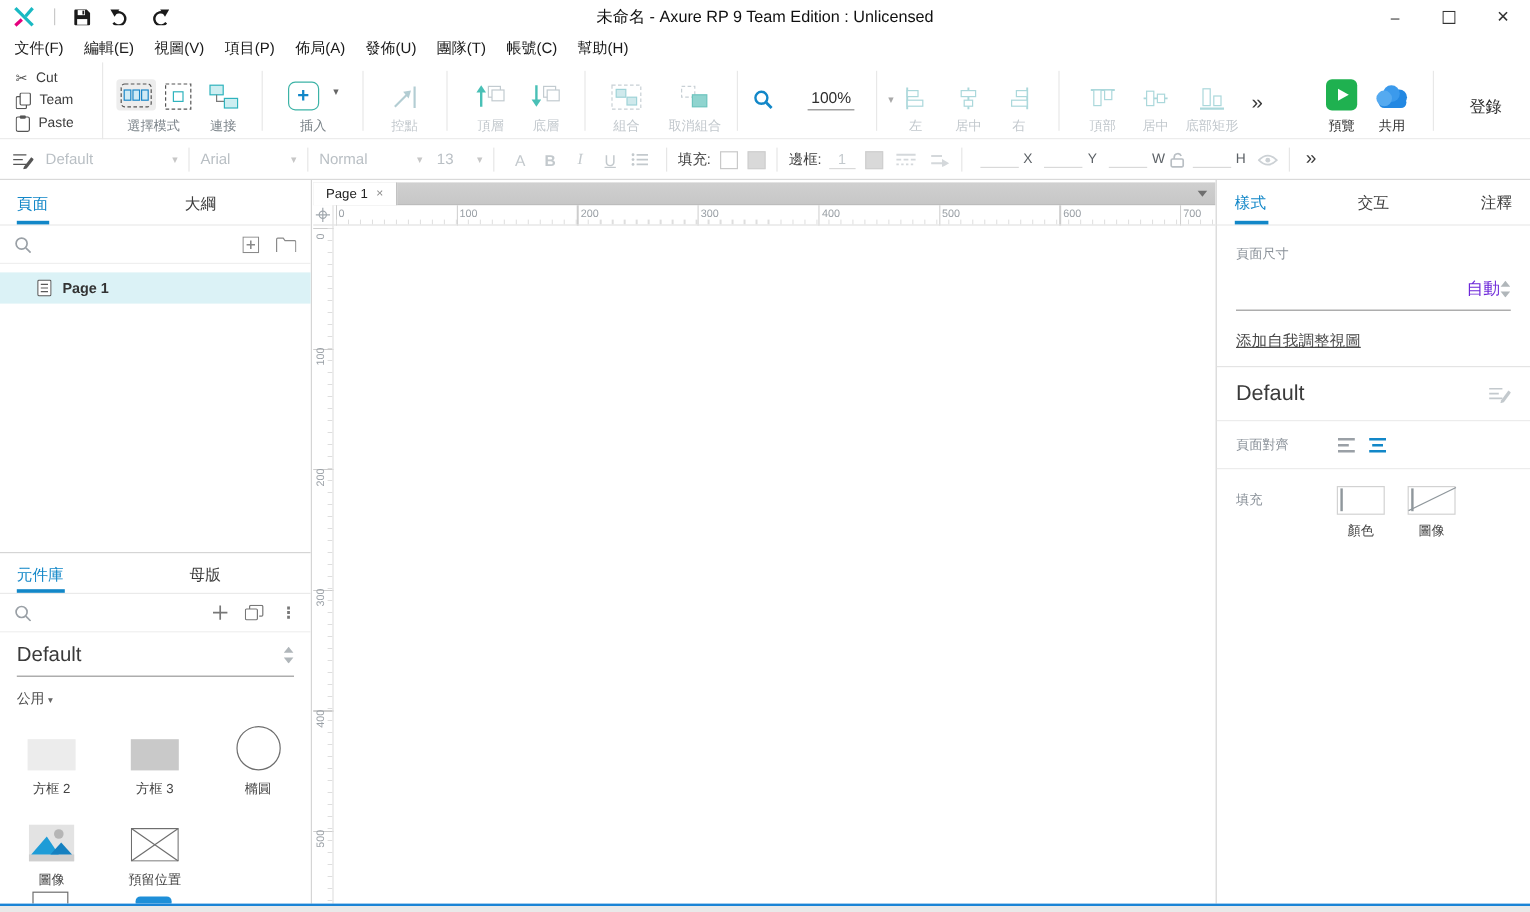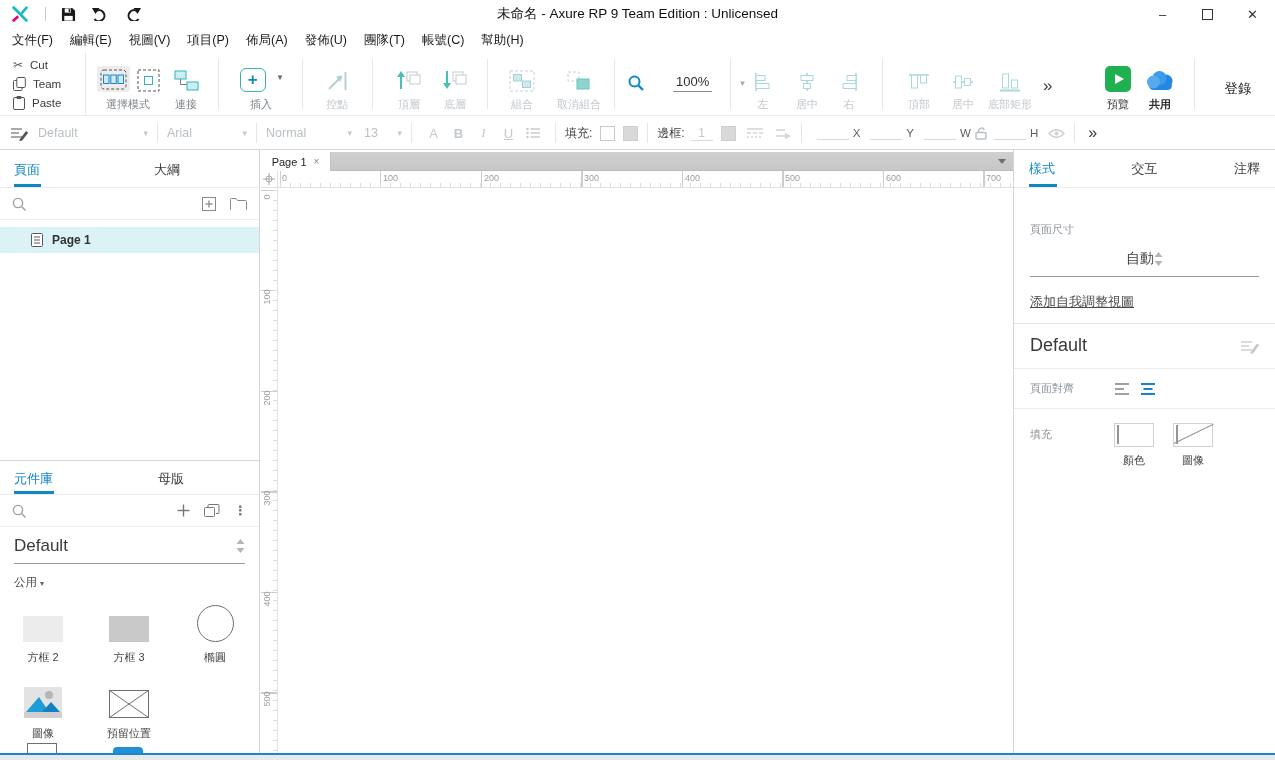--- a/index.html
+++ b/index.html
@@ -96,21 +96,21 @@
     background-size:4px 100%,17px 100%;background-position:right 2px,left 2px;background-repeat:repeat-y;}
   .vnum{position:absolute;left:-3px;width:18px;text-align:center;font-size:9px;color:#9aa0a6;transform:rotate(-90deg);}
 
   
   .rpanel{position:absolute;top:150px;right:0;width:262px;bottom:7px;border-left:1px solid #d5d5d5;background:#fff;}
   .rtabs{position:relative;height:38px;display:flex;align-items:center;justify-content:space-between;padding:0 15px;font-size:13px;color:#3c3c3c;border-bottom:1px solid #eaeaea;}
   .rtab.active{color:#1287c8;}
   .rtab-ul{position:absolute;left:15px;bottom:0;width:28px;height:3px;background:#1287c8;}
   .rsec{padding:0 16px;}
   .rlabel{font-size:11px;color:#8a9199;}
-  .rselect{display:flex;align-items:center;justify-content:center;border-bottom:1px solid #9a9a9a;padding:9px 0 8px;font-size:14px;color:#404040;margin-top:4px;}
+  .rselect{display:flex;align-items:center;justify-content:flex-end;border-bottom:1px solid #9a9a9a;padding:9px 0 8px;font-size:14px;color:#6d28d9;margin-top:4px;}
   .rlink{display:inline-block;margin:16px 0 12px;font-size:13px;color:#4a4a4a;text-decoration:underline;}
   .rbreak{border-top:1px solid #e4e4e4;}
   .rheading{display:flex;align-items:center;justify-content:space-between;padding:11px 16px 12px;font-size:18px;color:#3a3a3a;border-bottom:1px solid #ececec;}
   .rrow{display:flex;align-items:center;padding:12px 16px;border-bottom:1px solid #ececec;}
   .rrow .rlabel{width:84px;}
   .alico{display:flex;gap:9px;align-items:center;}
   .rfill{display:flex;align-items:flex-start;padding:14px 16px;}
   .rfill .rlabel{width:84px;margin-top:4px;}
   .fillopt{display:flex;flex-direction:column;align-items:center;margin-right:19px;}
   .fillsw{width:40px;height:24px;border:1px solid #d2d2d2;padding:2px;background:#fff;}
@@ -413,21 +413,21 @@
   <div class="ovf">»</div>
 
   <div class="tool dark" style="left:1096px;width:44px;">
     <div class="ic">
       <span class="pvbox">
           <span class="pvtri"></span>
         </span>
     </div>
     <div class="lb">預覽</div>
   </div>
-  <div class="tool dark" style="left:1138px;width:44px;font-weight:bold;">
+  <div class="tool dark" style="left:1138px;width:44px;">
     <div class="ic">
       <span>
         <svg width="30" height="22" viewBox="0 0 30 22">
             <rect x="4" y="11" width="23" height="9" rx="4.5" fill="#2388e2"></rect>
             <circle cx="21" cy="11" r="6.5" fill="#2388e2"></circle>
             <circle cx="14.5" cy="8" r="7" fill="#3b9aec"></circle>
             <circle cx="8.5" cy="12" r="6.5" fill="#55aaf0"></circle>
           </svg>
       </span>
     </div>
@@ -691,21 +691,21 @@
 </div>
 
 <div class="rpanel">
   <div class="rtabs">
     <span class="rtab active">樣式</span>
     <span class="rtab">交互</span>
     <span class="rtab">注釋</span>
     <span class="rtab-ul"></span>
   </div>
   <div class="rsec">
-    <div class="rlabel" style="margin-top:34px;">頁面尺寸</div>
+    <div class="rlabel" style="margin-top:16px;">頁面尺寸</div>
     <div class="rselect">
       <span>自動</span>
       <span>
         <svg width="9" height="14">
             <polygon points="4.5,0 8.5,5 0.5,5" fill="#b0b6ba"></polygon>
             <polygon points="4.5,14 8.5,9 0.5,9" fill="#b0b6ba"></polygon>
           </svg>
       </span>
     </div>
     <span class="rlink">添加自我調整視圖</span>

